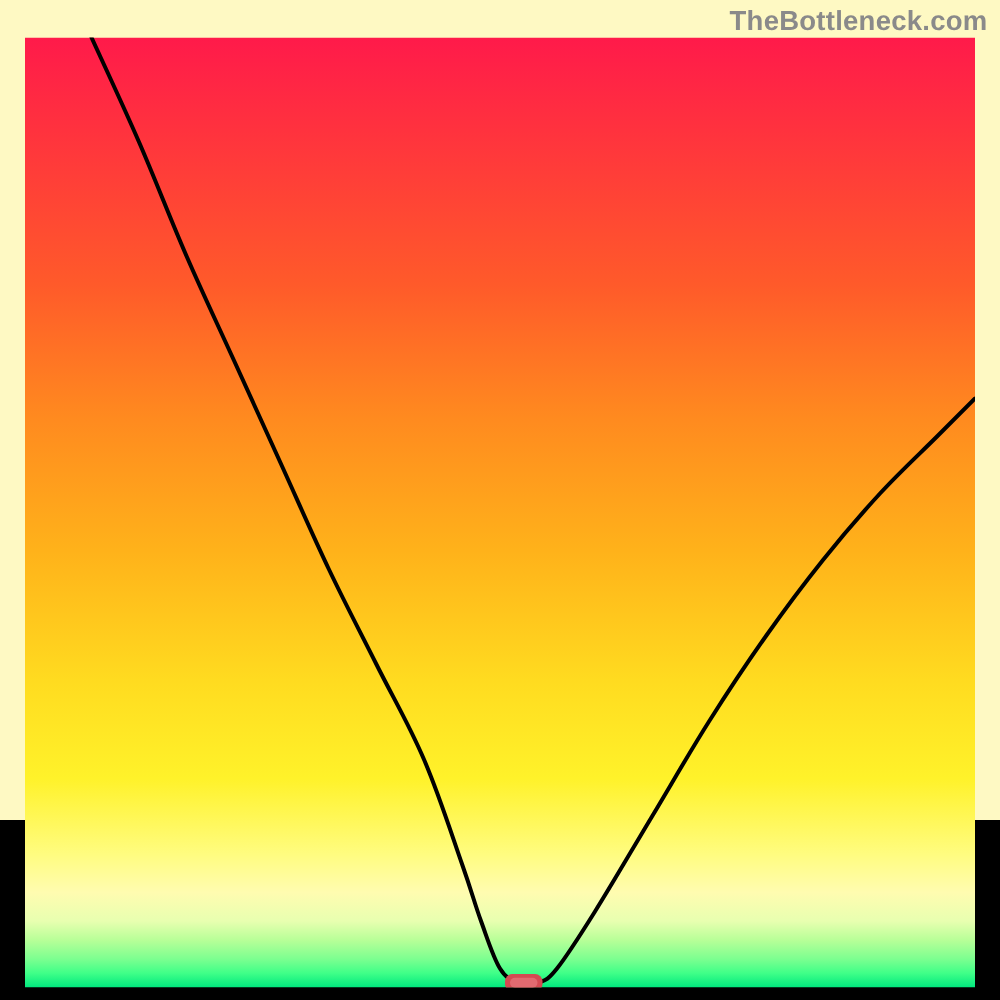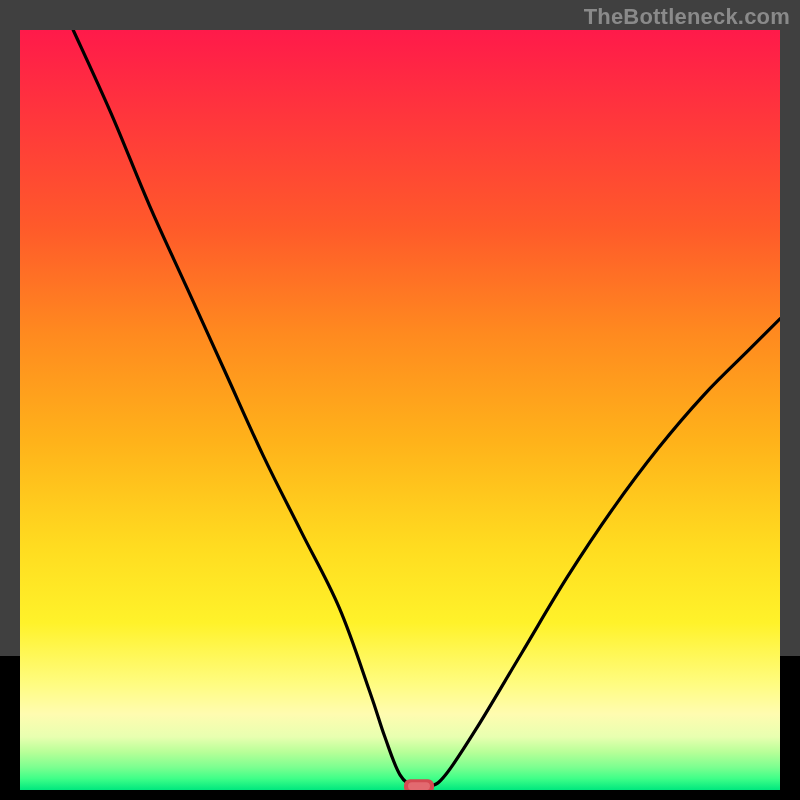--- a/index.html
+++ b/index.html
@@ -8,21 +8,21 @@
     width: 800px;
     height: 800px;
     background: #000;
     overflow: hidden;
     font-family: Arial, Helvetica, sans-serif;
   }
   .frame {
     position: relative;
     width: 800px;
     height: 656px;
-    background: #404040;
+    background: #fef9c3;
   }
   .watermark {
     position: absolute;
     top: 4px;
     right: 10px;
     color: #8a8a8a;
     font-size: 22px;
     font-weight: 600;
     letter-spacing: 0.2px;
     z-index: 10;

